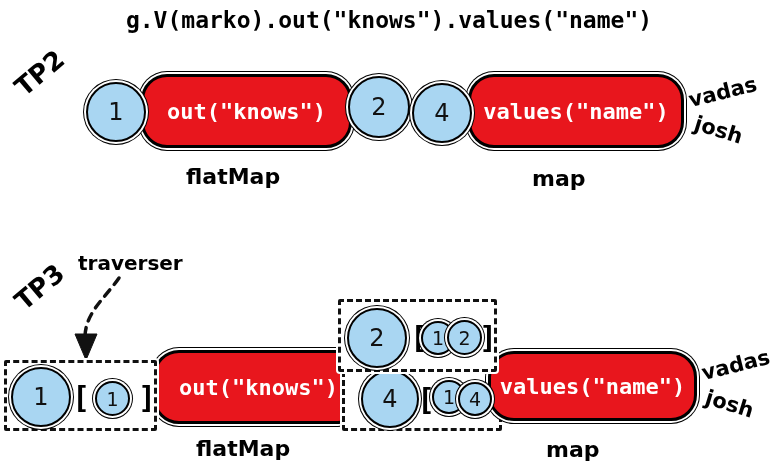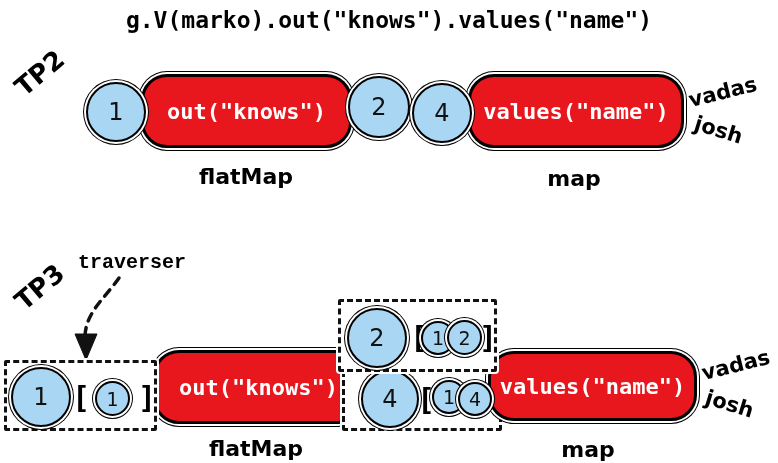--- a/index.html
+++ b/index.html
@@ -44,21 +44,21 @@
   .dashbox{
     position:absolute;background:#fff;border:3.5px dashed #111;border-radius:2px;
     box-shadow:0 0 0 2px #fff;box-sizing:border-box;
   }
 
   .bracket{
     position:absolute;color:#000;font-family:"DejaVu Sans Mono",monospace;
     font-weight:bold;font-size:30px;line-height:34px;
   }
 
-  .caption{position:absolute;text-align:center;font-size:22px;}
+  .caption{position:absolute;text-align:left;font-size:22px;}
   .rot-up{transform:rotate(-14deg);font-size:21px;}
   .rot-down{transform:rotate(17deg);font-size:21px;}
   .section-label{font-size:26px;transform:rotate(-40deg);}
 </style>
 </head>
 <body>
 
 <div class="canvas">
 
   <div class="abs sticker-mono" style="top:7px;left:0;width:778px;text-align:center;font-size:23px;">g.V(marko).out("knows").values("name")</div>
@@ -76,21 +76,21 @@
   <div class="circle" style="left:412px;top:83px;width:60px;height:60px;z-index:2;">4</div>
 
   <div class="abs comic rot-up" style="left:688px;top:80px;">vadas</div>
   <div class="abs comic rot-down" style="left:694px;top:118px;">josh</div>
 
   <div class="abs comic caption" style="left:186px;top:164px;width:120px;">flatMap</div>
   <div class="abs comic caption" style="left:532px;top:166px;width:84px;">map</div>
 
   <div class="abs comic section-label" style="left:12px;top:272px;">TP3</div>
 
-  <div class="abs comic" style="left:78px;top:251px;font-size:20px;font-family:Liberation Mono, monospace;">traverser</div>
+  <div class="abs comic" style="left:78px;top:251px;font-size:20px;">traverser</div>
 
   <svg class="abs" style="left:50px;top:270px;z-index:1;" width="80" height="100" viewBox="0 0 80 100">
     <path d="M69,8 C55,28 36,42 35,66" fill="none" stroke="#111" stroke-width="3.5" stroke-linecap="round" stroke-dasharray="8 7"></path>
     <polygon points="25,64 47,64 36,90" fill="#111" stroke="#111" stroke-width="1"></polygon>
   </svg>
 
   <div class="stepbox" style="left:153px;top:350px;width:211px;height:74px;z-index:1;">out("knows")</div>
 
   <div class="stepbox" style="left:488px;top:351px;width:209px;height:70px;z-index:3;">values("name")</div>
 

